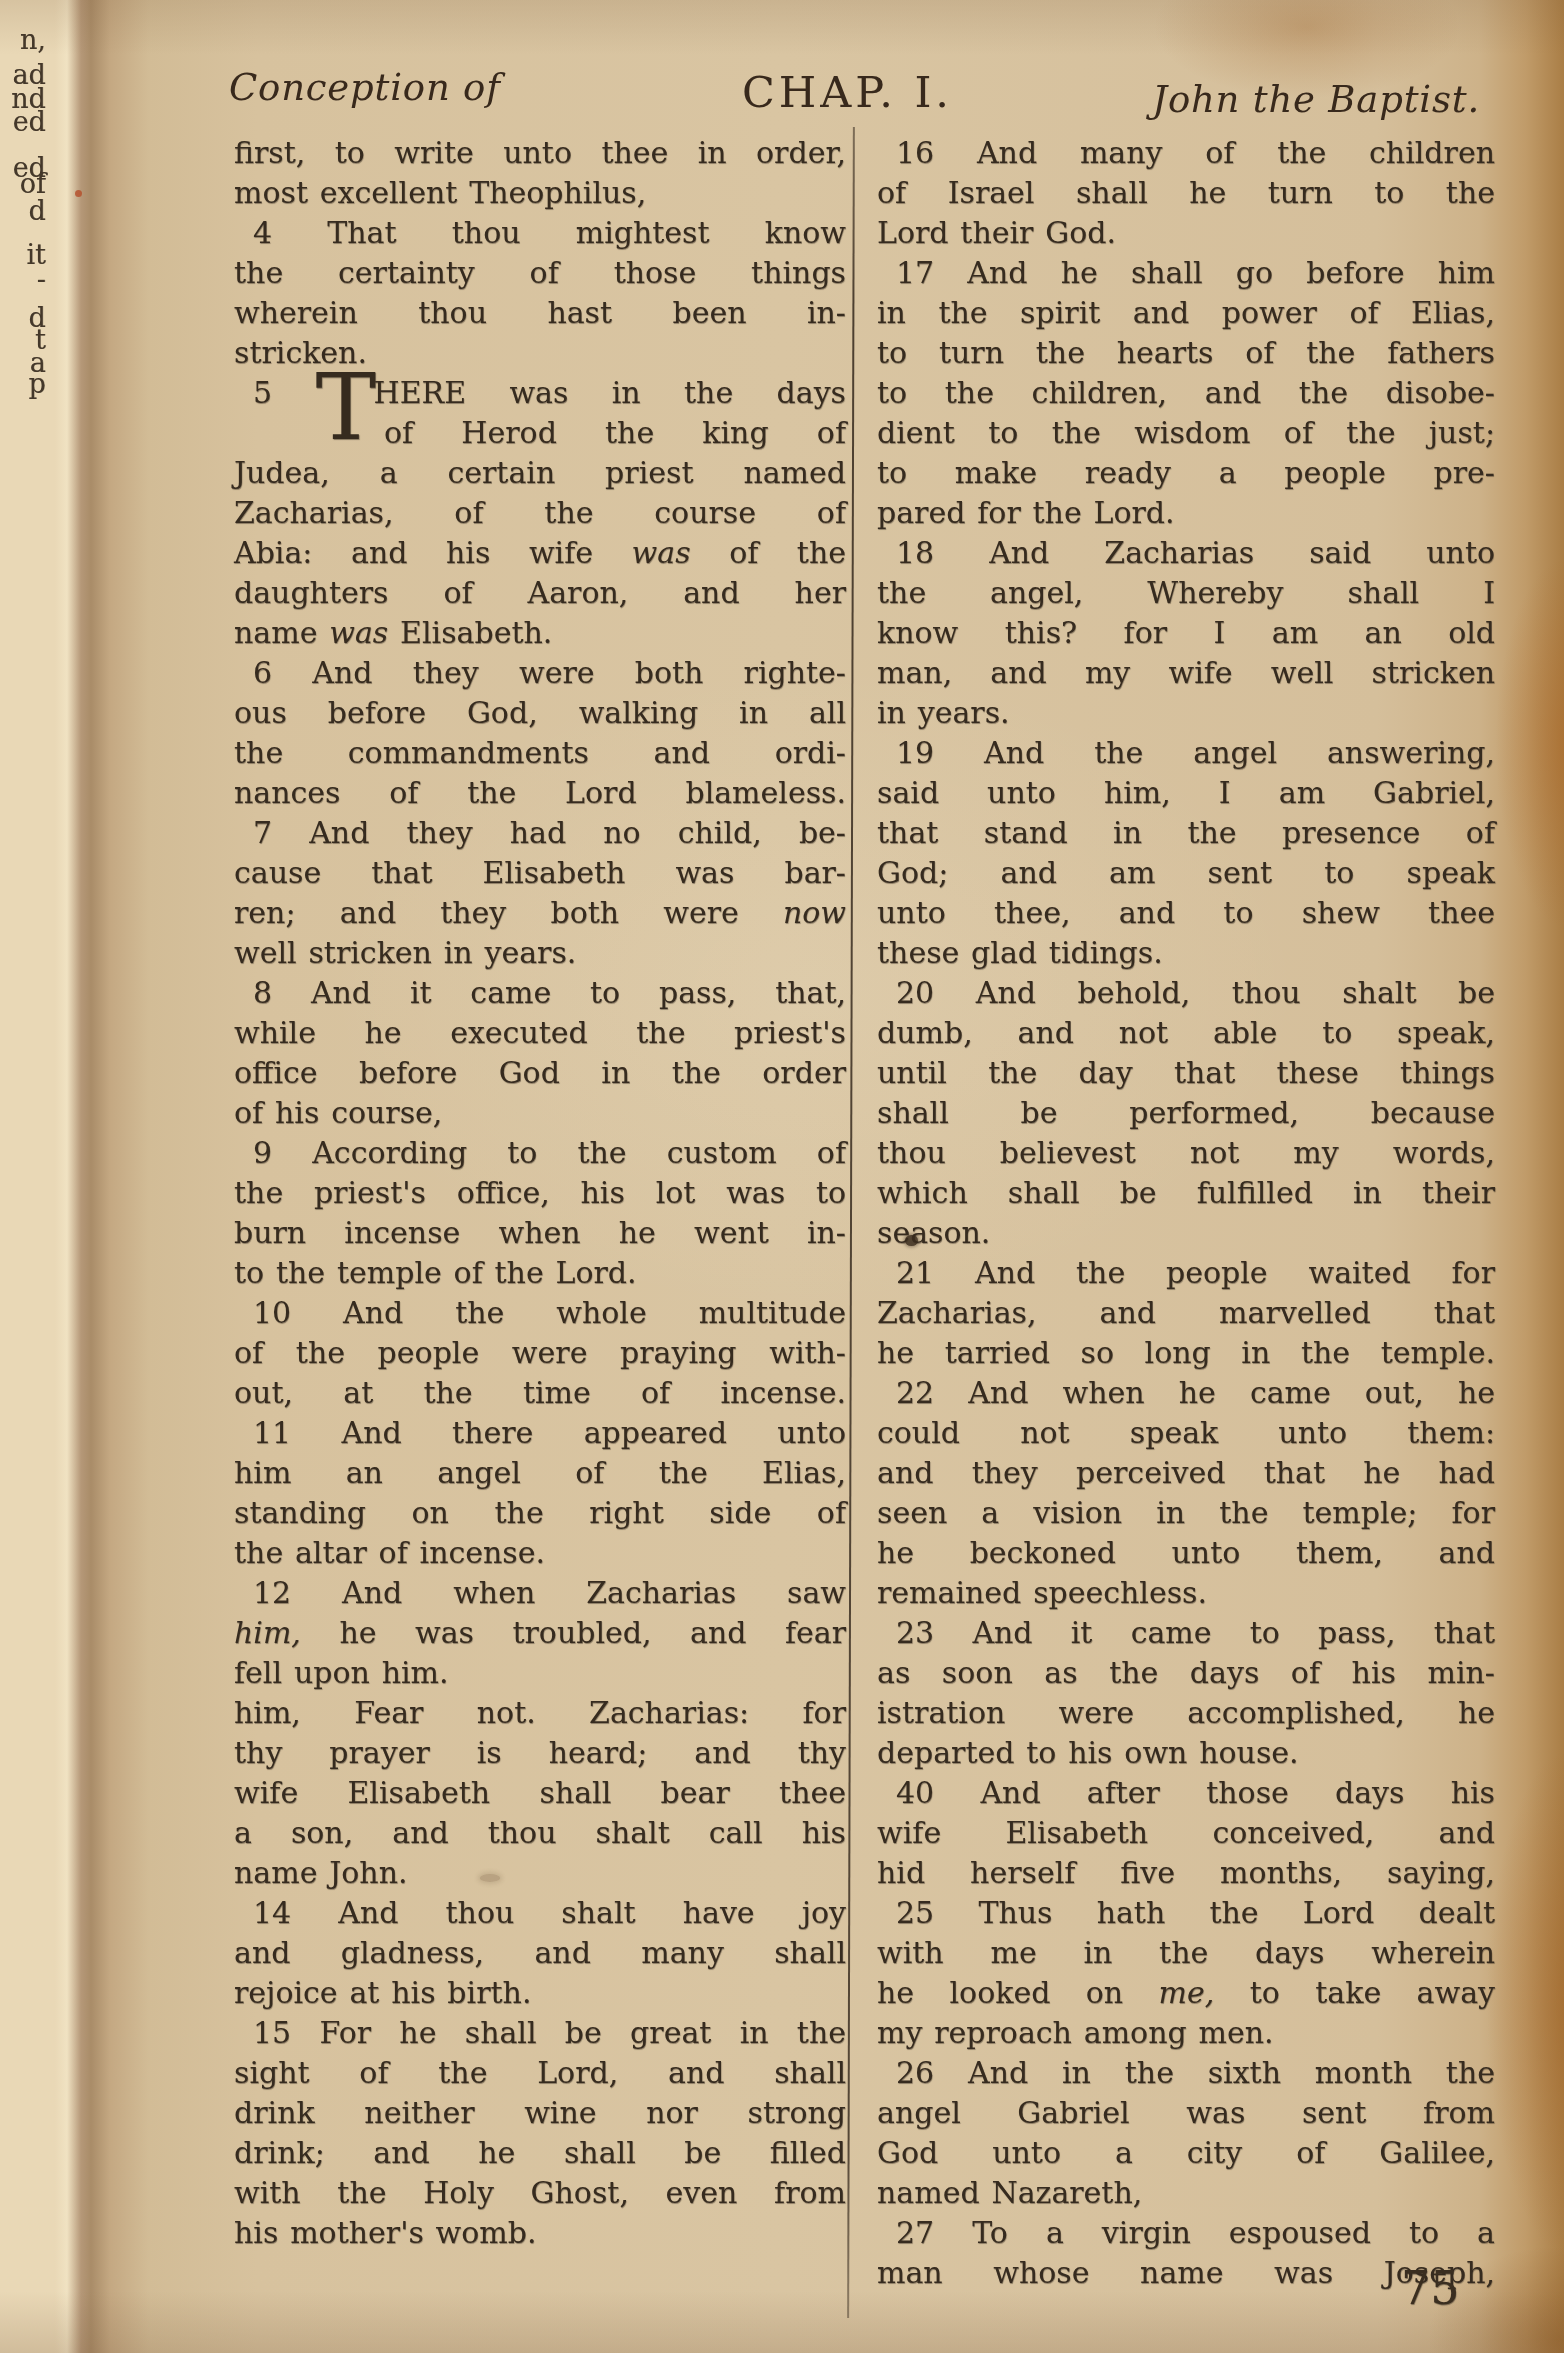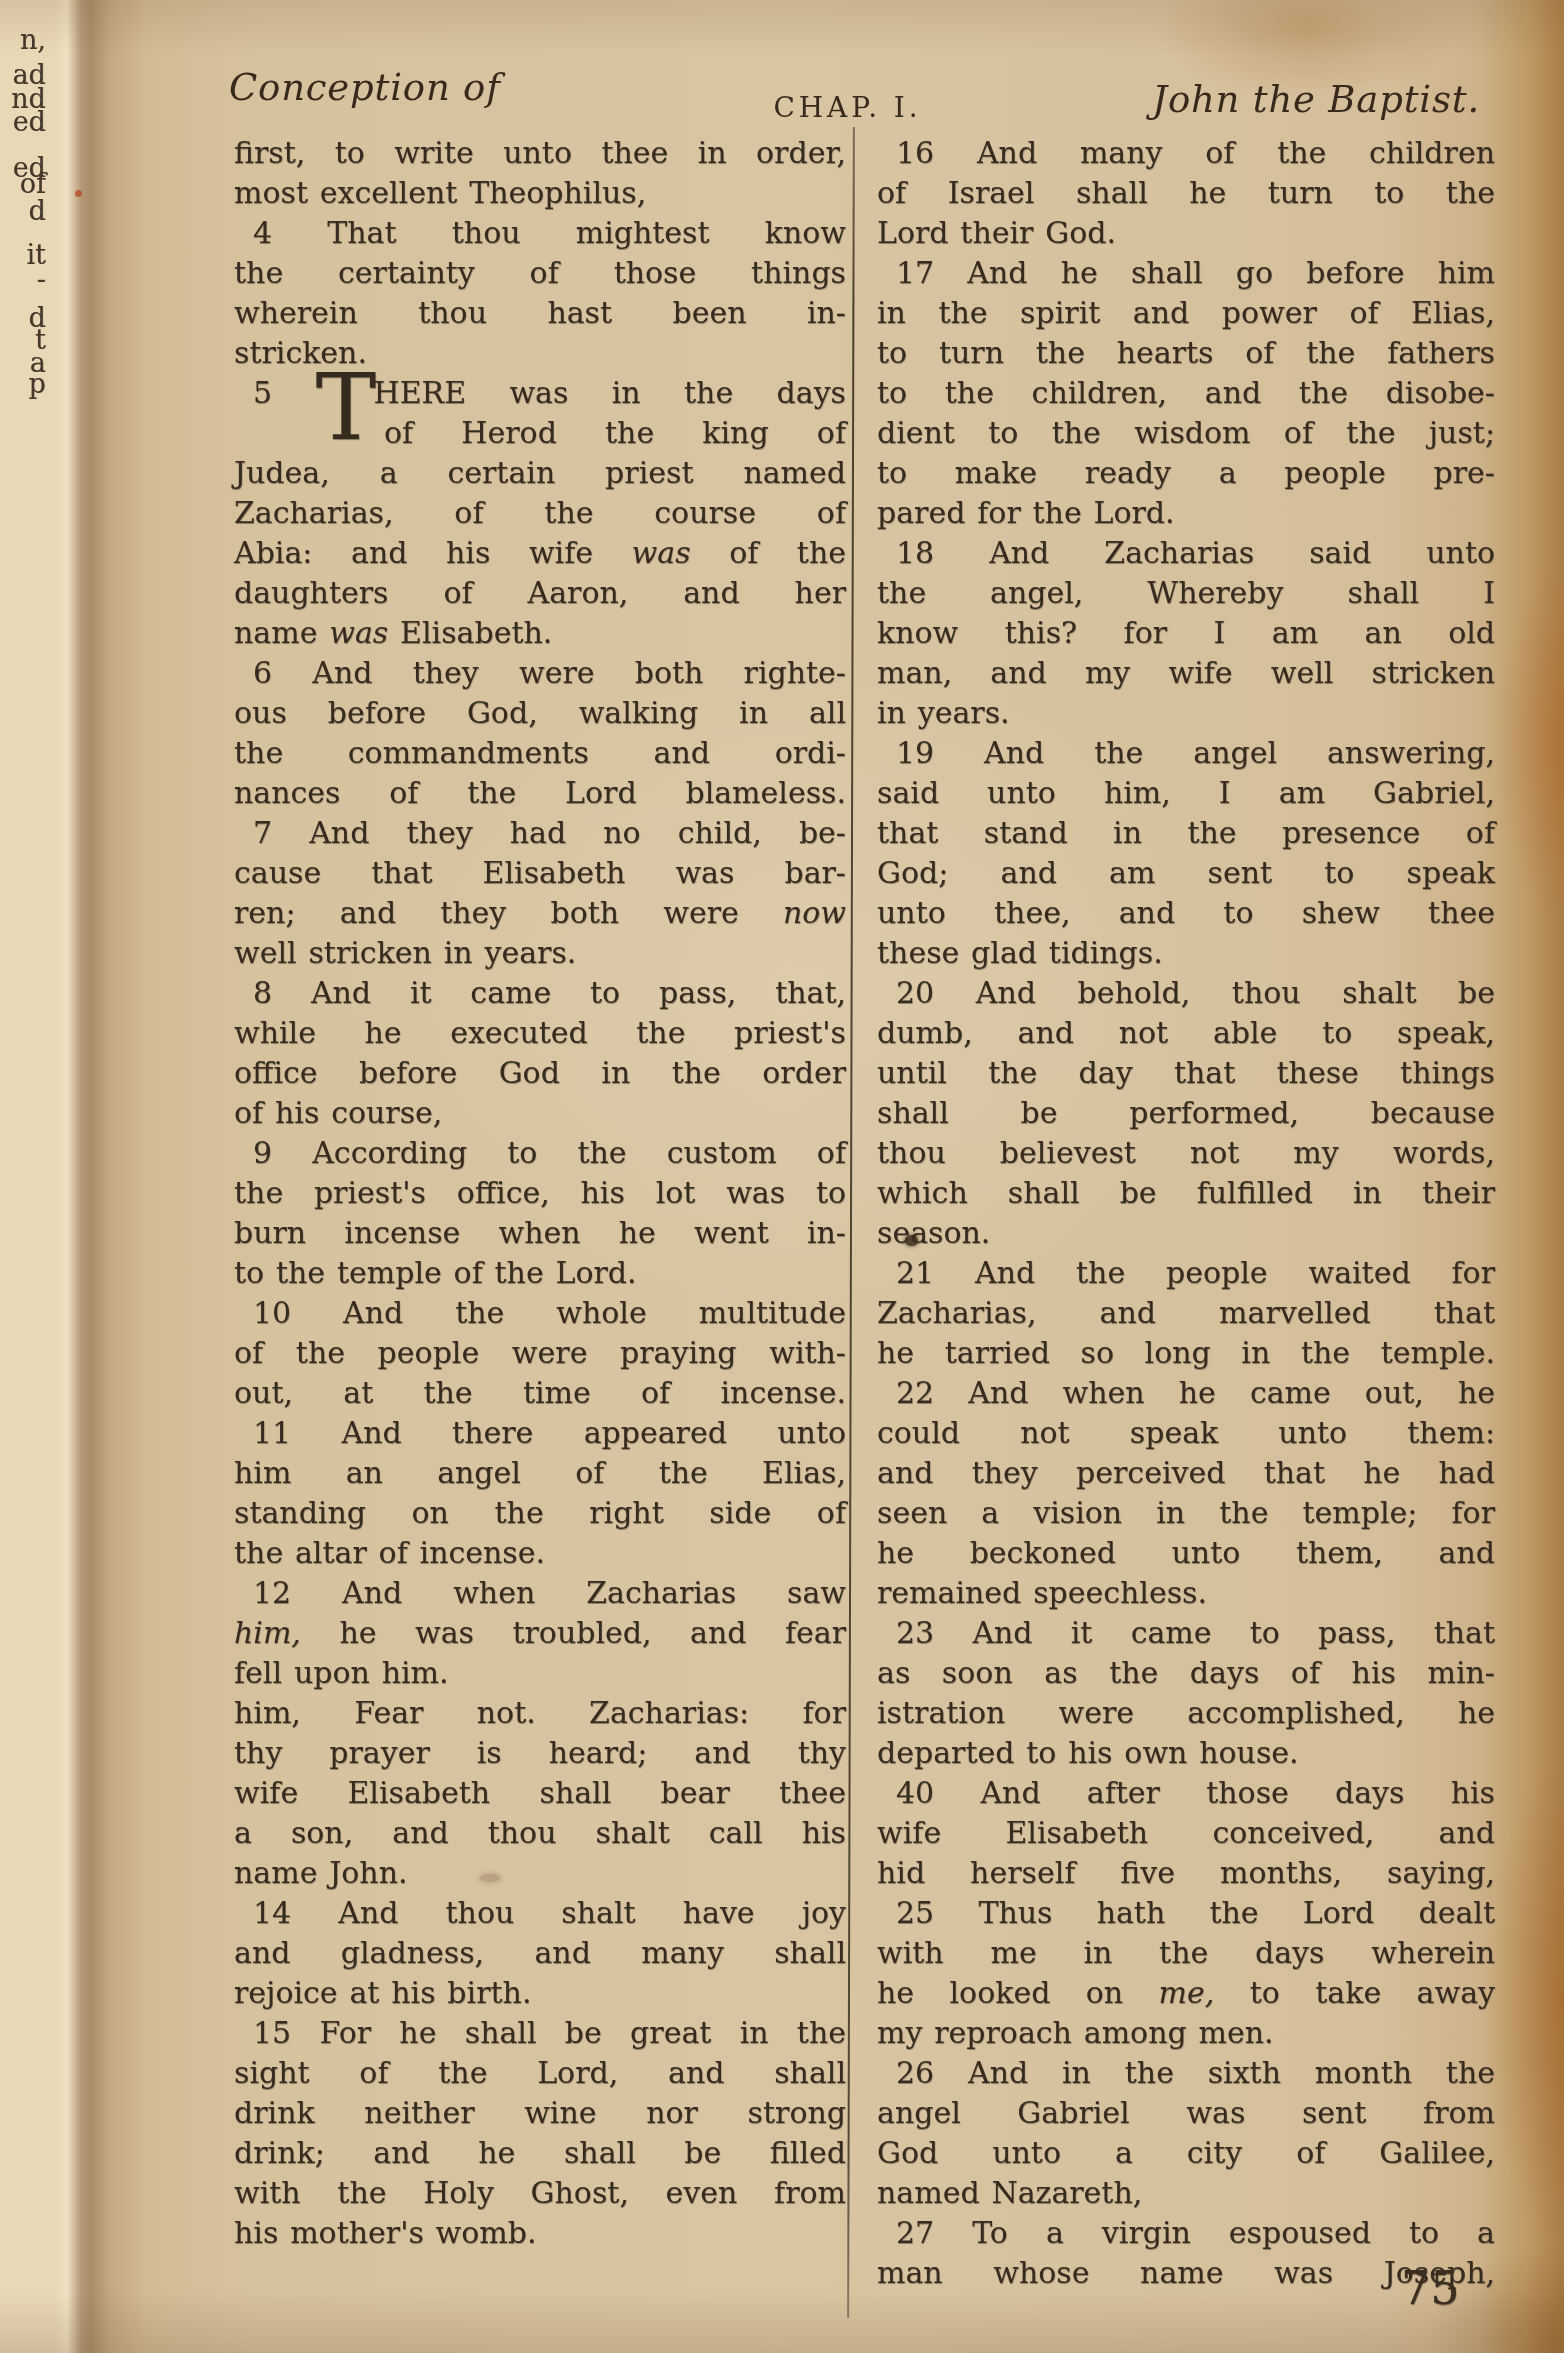--- a/index.html
+++ b/index.html
@@ -18,21 +18,21 @@
       radial-gradient(ellipse 704px 469px at 52% 42%, rgba(255,248,228,0.12), rgba(255,248,228,0) 70%),
       linear-gradient(180deg, rgba(120,85,50,0.16) 0px, rgba(120,85,50,0) 55px),
       linear-gradient(0deg, rgba(110,75,45,0.20) 0px, rgba(110,75,45,0) 63px),
       linear-gradient(90deg,
         #e9d8b6 0px, #e9d8b6 55px, #f0e2c2 67px, #b59878 81px, #a98c68 91px,
         #c4a882 110px, #d2bc96 149px, #d7c29e 258px, #d9c5a2 782px, #d5bf9b 1377px,
         #cdb289 1479px, #c09b69 1526px, #a97d45 1565px);
   }
   .hdr{position:absolute;color:#38291c;white-space:nowrap;}
   .hdr.it{font-style:italic;font-size:37px;letter-spacing:0.8px;}
-  #hdr-center{font-size:28px;letter-spacing:3.9px;margin-top:24px;}
+  #hdr-center{font-size:43px;letter-spacing:3.9px;}
   .col{position:absolute;top:133px;margin-left:7px;}
   .line{
     height:40px;line-height:40px;font-size:30px;color:#362b1f;
     text-align:justify;text-align-last:justify;white-space:nowrap;
     text-shadow:0.5px 0.5px 0.7px rgba(54,43,31,0.45);
   }
   .line.e{text-align-last:left;word-spacing:2.3px;}
   .line.v{padding-left:19px;}
   .line.cap2{padding-left:150px;}
   .it{font-style:italic;}

